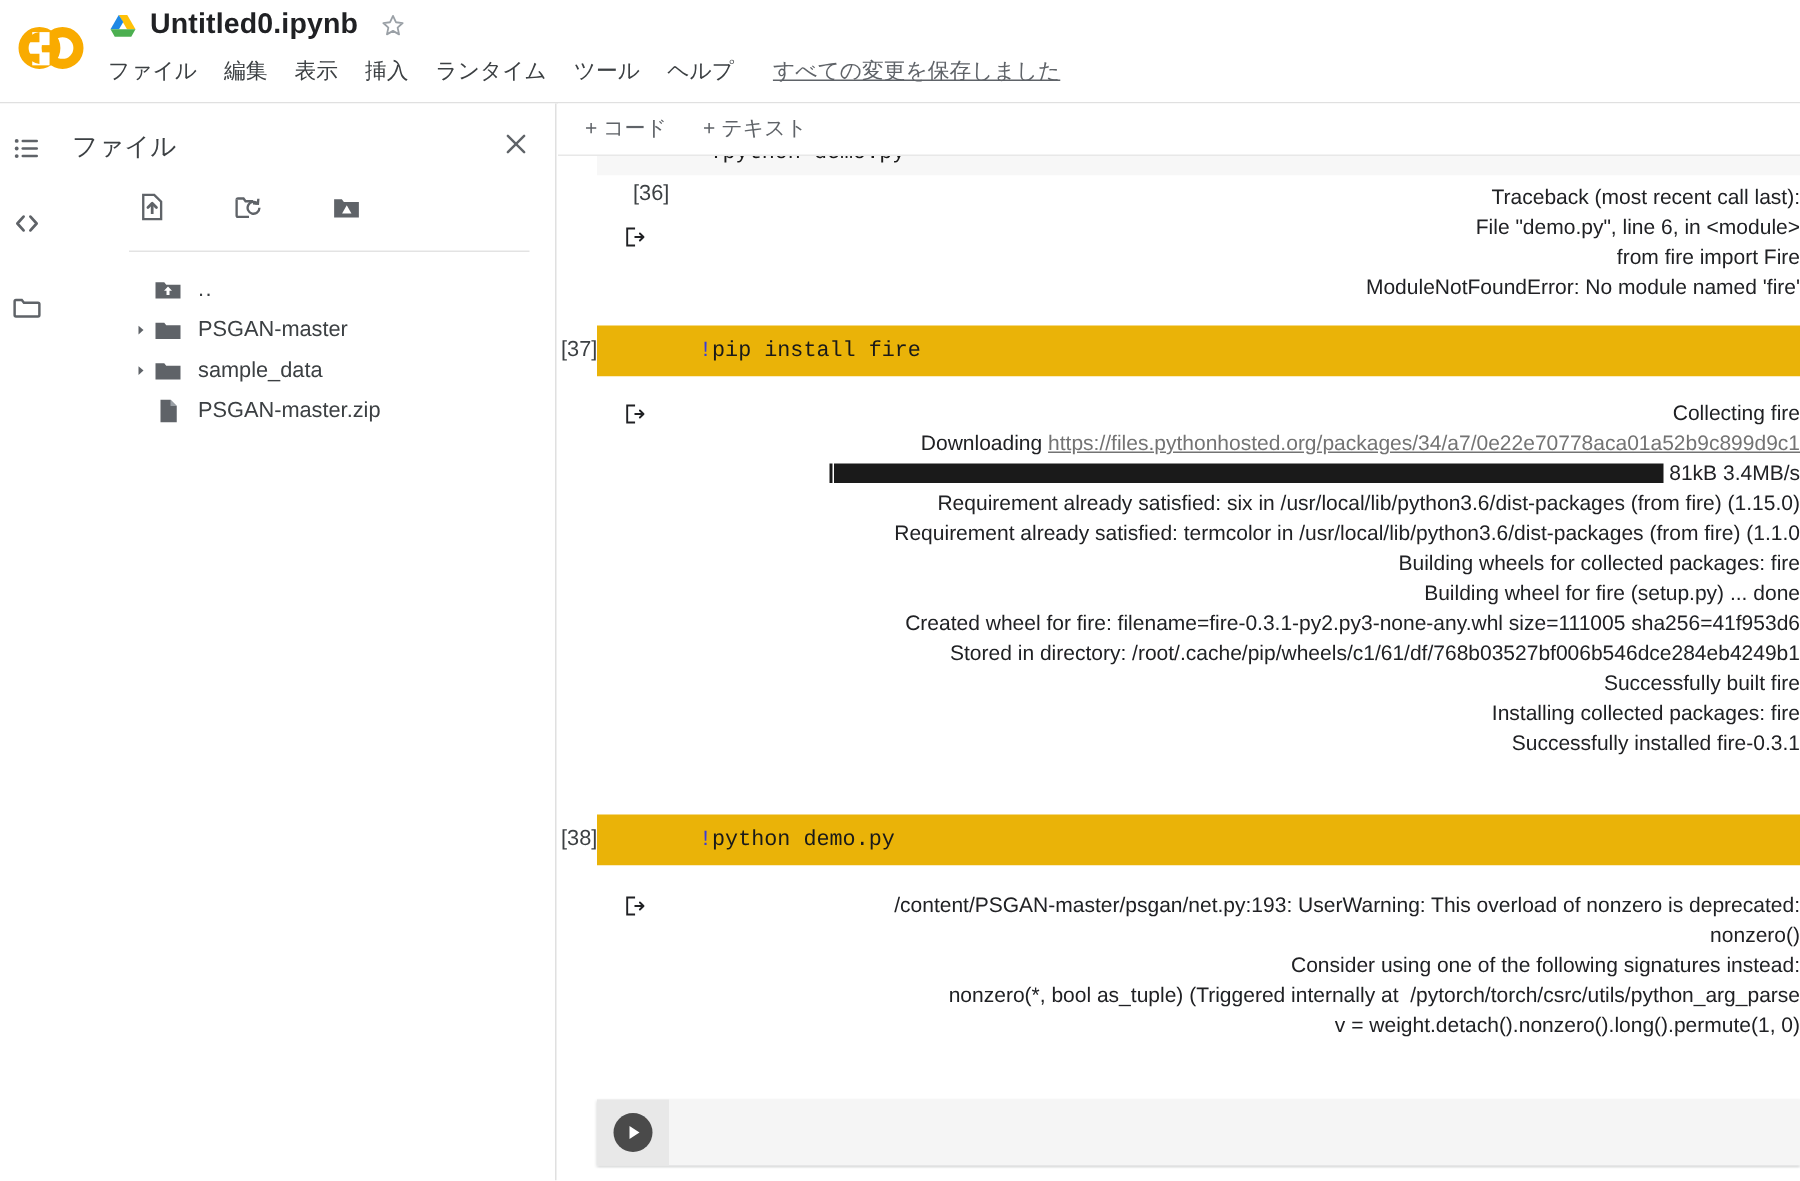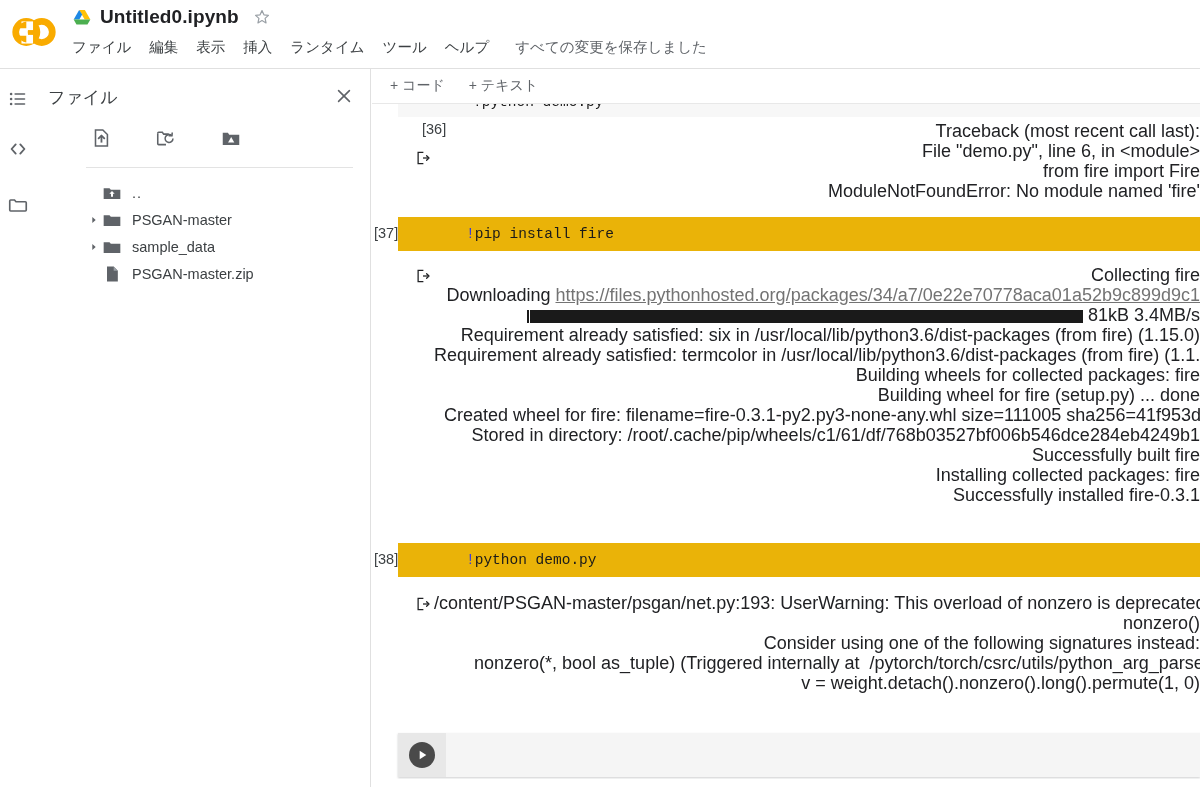--- a/index.html
+++ b/index.html
@@ -36,21 +36,21 @@
     display: inline-block;
   }
   #menubar {
     position: absolute; left: 72px; top: 34px; height: 26px;
     display: flex; align-items: center; gap: 18px;
   }
   #menubar .menu-item {
     font-size: 14.5px; color: #3c4043; white-space: nowrap; cursor: pointer;
   }
   #save-status {
-    font-size: 14.5px; color: #5f6368; 
+    font-size: 14.5px; color: #5f6368; text-decoration: underline;
     white-space: nowrap; margin-left: 8px; cursor: pointer;
   }
   #header-divider {
     position: absolute; left: 0; top: 68px; width: 1200px; height: 1px;
     background: #e0e0e0;
   }
 
   
   #rail {
     position: absolute; left: 0; top: 69px; width: 38px; height: 718px;
@@ -161,21 +161,21 @@
     background: #fff;
     text-align: right;
   }
   .out-icon {
     position: absolute; left: 16px; top: 16px;
     width: 18px; height: 18px; color: #202124;
   }
   .out-body {
     margin-left: 36px;
     font-family: "Liberation Sans", "DejaVu Sans", sans-serif;
-    font-size: 18px; color: #202124; line-height: 20px;
+    font-size: 14px; color: #202124; line-height: 20px;
     white-space: pre;
   }
   .out-body a { color: #737373; text-decoration: underline; }
   .progress-bar {
     display: inline-block; vertical-align: -2px;
     height: 13px; background: #1a1a1a; width: 553px;
     margin-right: 0px;
   }
   .progress-tick {
     display: inline-block; width: 2px; height: 13px; background: #1a1a1a;

